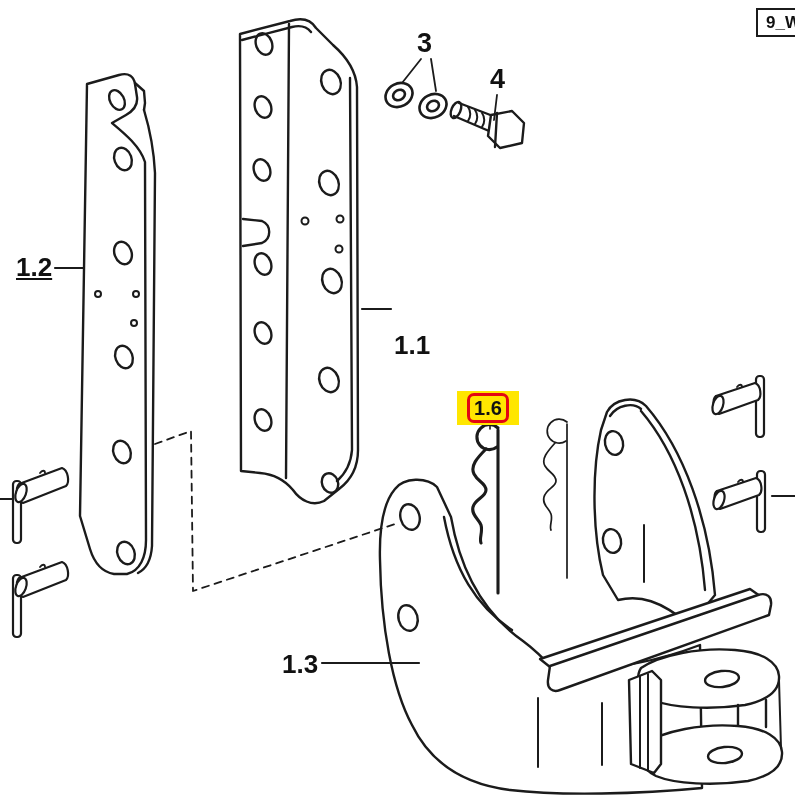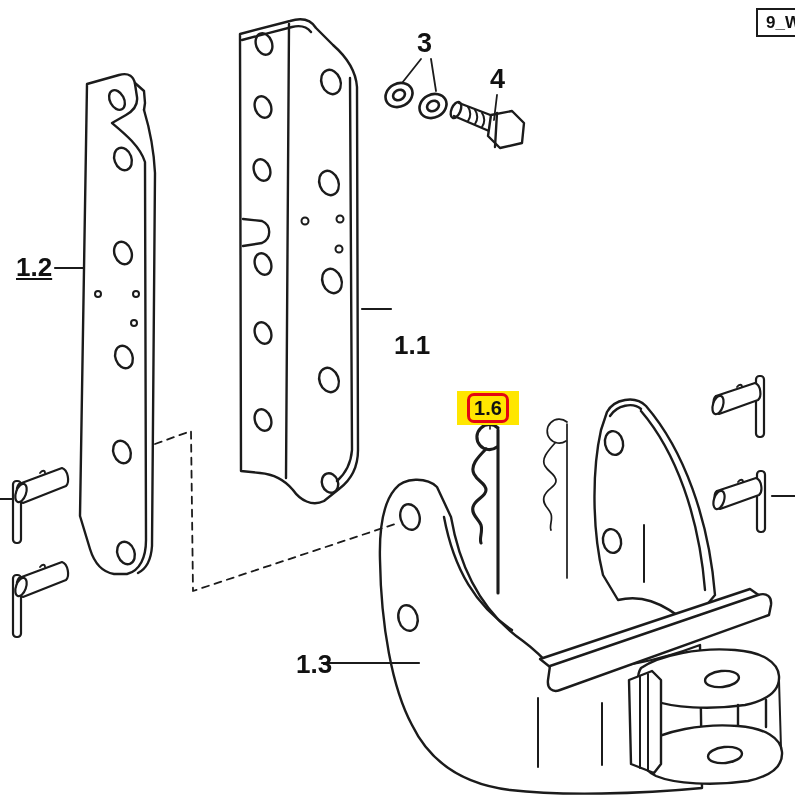--- a/index.html
+++ b/index.html
@@ -184,21 +184,21 @@
       <path d="M 0,499 L 12,499"></path>
       <path d="M 772,496 L 795,496"></path>
     </g>
   </g>
 </svg>
 
 <div class="callout" style="left:16px;top:253px;text-decoration:underline;">1.2</div>
 <div class="callout" style="left:394px;top:295px;margin-top:36px;">1.1</div>
 <div class="callout callout-sm" style="left:417px;top:29px;">3</div>
 <div class="callout callout-sm" style="left:490px;top:65px;">4</div>
-<div class="callout" style="left:296px;top:650px;">1.3</div>
+<div class="callout" style="left:282px;top:650px;">1.3</div>
 
 <div class="hl-wrap">
   <span class="hl-box">1.6</span>
 </div>
 
 <div class="refbox">9_W</div>
 
 </div>
 
 </body></html>

